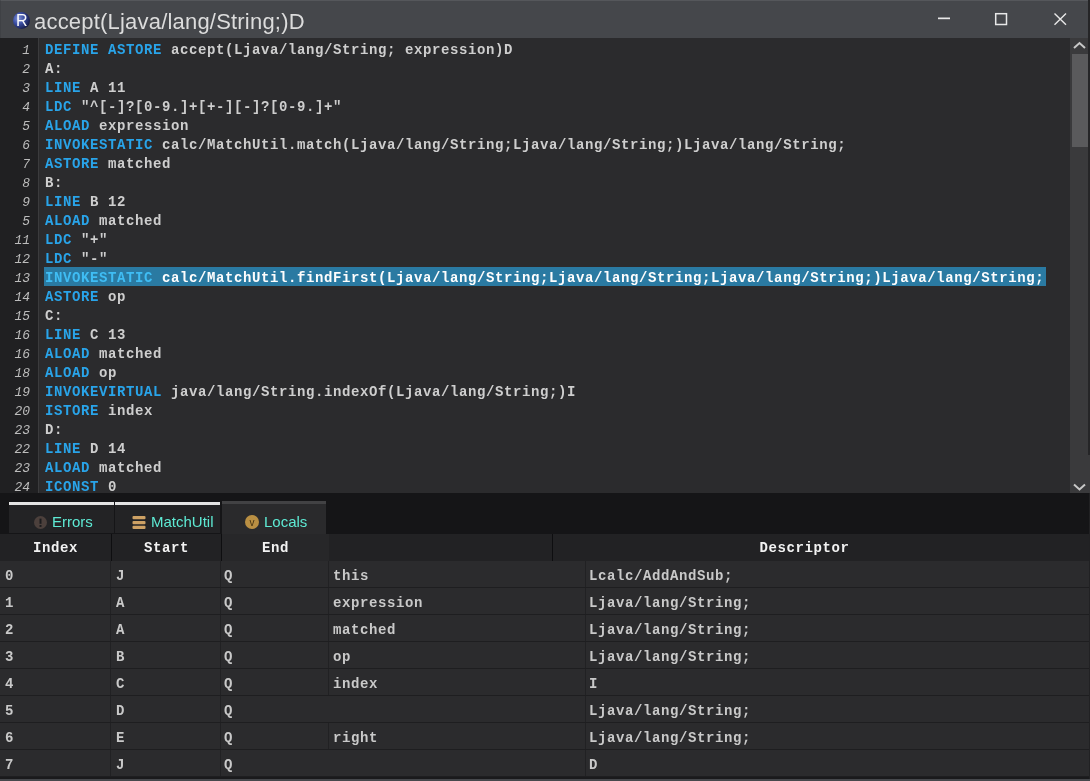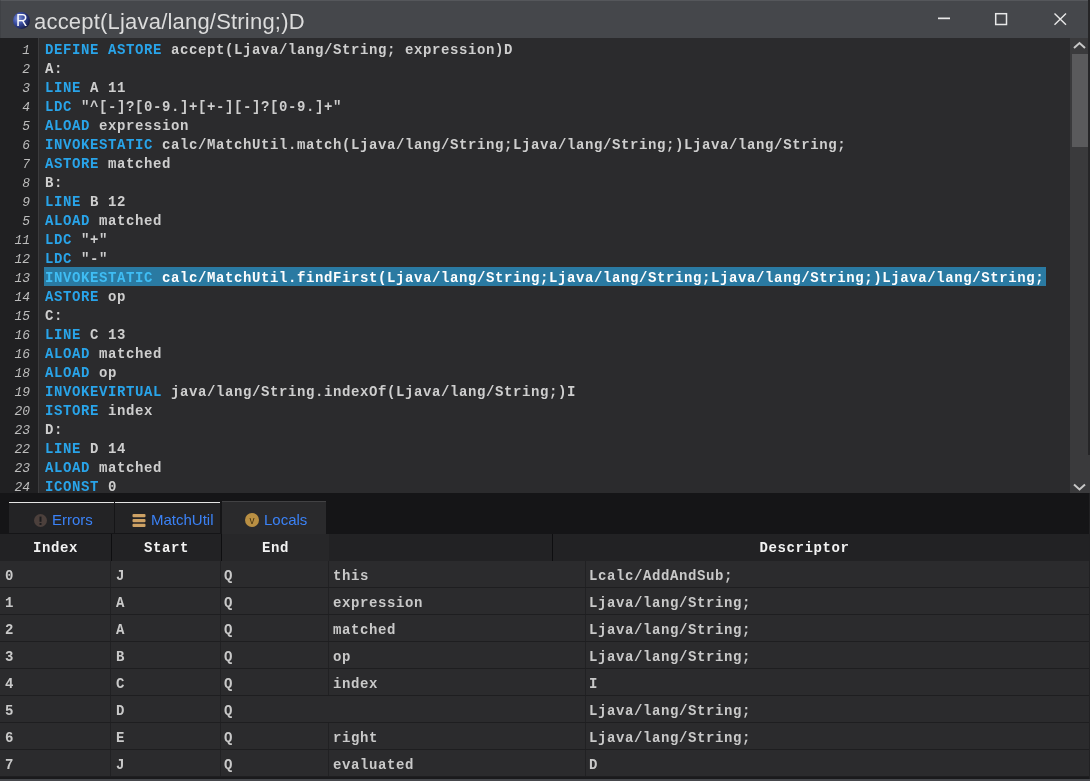--- a/index.html
+++ b/index.html
@@ -19,21 +19,21 @@
 .cd{position:absolute;left:45px;top:3px;font:bold 14px/19px "Liberation Mono",monospace;letter-spacing:.6px;color:#cecece;white-space:pre}
 .k{color:#29a4e9}
 .w .k{color:#3fbdf4}
 .w{color:#fdfdfd}
 
 #sbar{left:1070px;top:0;width:20px;height:455px;background:#3a3a3c}
 #sthumb{left:2px;top:16px;width:16px;height:93px;background:#5a5a5c}
 #sedge{left:1088px;top:0;width:2px;height:455px;background:#252527}
 
 #panel{left:0;top:493px;width:1090px;height:288px;background:#151517}
-.tab{position:absolute;top:9px;height:31px;background:#232325;border-top:1px solid #e5e5e5;color:#3b82f6;font-size:15px}
+.tab{position:absolute;top:9px;height:31px;background:#232325;border-top:3px solid #e5e5e5;color:#5eead4;font-size:15px}
 .tab .lbl{position:absolute;top:0;height:31px;line-height:34px}
 #tab-locals{top:8px;height:33px;background:#2a2a2c;border-color:#424244}
 #tab-locals .lbl{line-height:36px}
 
 #thead{left:0;top:41px;width:1090px;height:27px;background:#222224}
 .hc{position:absolute;top:0;height:27px;padding-top:1px;text-align:center;font:bold 14px/27px "Liberation Mono",monospace;letter-spacing:.6px;color:#f2f2f2;border-left:1px solid #0e0e10}
 .hc.first{border-left:none}
 #tbody{left:0;top:68px;width:1090px}
 .tr{position:absolute;left:0;width:1090px;height:27px;background:#2b2b2d;border-bottom:1px solid #1e1e20}
 .td{position:absolute;top:0;height:26px;padding-top:2px;font:bold 14px/27px "Liberation Mono",monospace;letter-spacing:.6px;color:#c9c9c9;padding-left:4px;border-left:1px solid #212123;white-space:pre}
@@ -260,20 +260,19 @@
         <div class="td first" style="left:0px;width:110px;padding-left:5px">6</div>
         <div class="td" style="left:110px;width:110px;padding-left:5px">E</div>
         <div class="td" style="left:220px;width:108px;padding-left:3px">Q</div>
         <div class="td" style="left:328px;width:257px;padding-left:4px">right</div>
         <div class="td" style="left:585px;width:505px;padding-left:3px">Ljava/lang/String;</div>
       </div>
       <div class="tr" style="top:189px">
         <div class="td first" style="left:0px;width:110px;padding-left:5px">7</div>
         <div class="td" style="left:110px;width:110px;padding-left:5px">J</div>
         <div class="td" style="left:220px;width:108px;padding-left:3px">Q</div>
-        <div class="td" style="left:328px;width:257px;padding-left:4px">evaluated</div>
         <div class="td" style="left:585px;width:505px;padding-left:3px">D</div>
       </div>
     </div>
   <div class="abs" id="botstrip"></div>
   <div class="abs" id="redge"></div>
   <div class="abs" id="botborder"></div>
 </div>
 
 </body></html>

